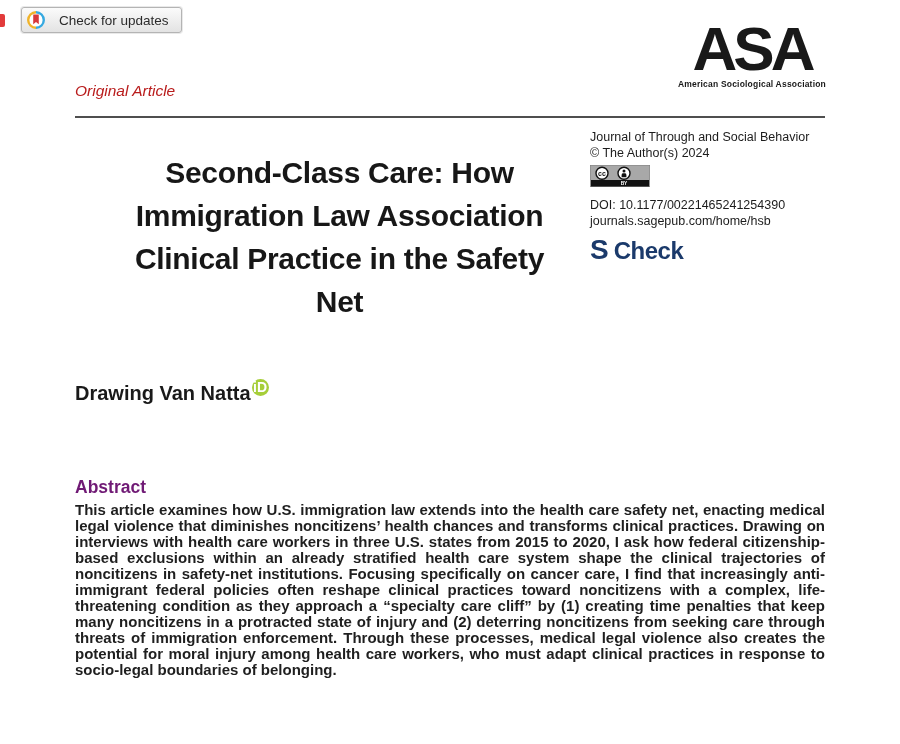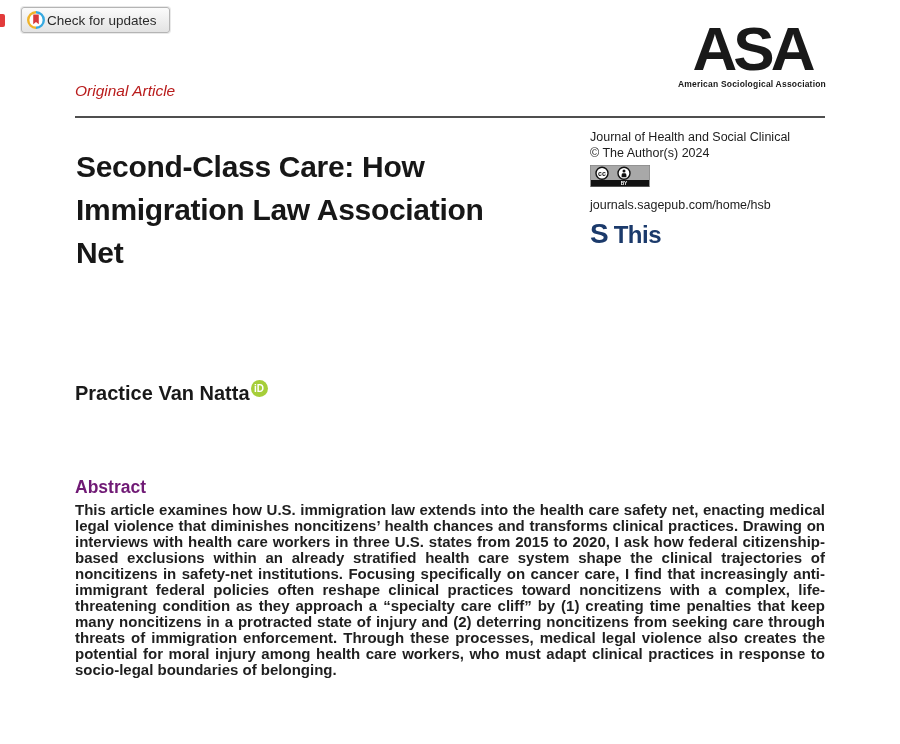--- a/index.html
+++ b/index.html
@@ -27,21 +27,21 @@
     background: #e23b3b;
     border-radius: 0 2px 2px 0;
   }
 
   
   .check-btn {
     position: absolute;
     left: 21px;
     top: 7px;
     height: 24px;
-    padding: 0 12px 0 25px;
+    padding: 0 12px 0 37px;
     display: flex;
     align-items: center;
     font-size: 13.5px;
     color: #2b2b2b;
     background: linear-gradient(#fbfbfb, #e3e3e3);
     border: 1px solid #b4b4b4;
     border-radius: 3px;
     box-shadow: 0 0 0 1px #e9e9e9;
     cursor: pointer;
   }
@@ -148,21 +148,21 @@
     font-weight: bold;
     color: #191919;
   }
   .orcid-icon {
     display: inline-block;
     width: 17px;
     height: 17px;
     border-radius: 50%;
     background: #a6ce39;
     color: #ffffff;
-    font-size: 10px;
+    font-size: 14px;
     font-weight: bold;
     text-align: center;
     line-height: 17px;
     position: relative;
     top: -8px;
     margin-left: 1px;
     cursor: pointer;
   }
 
   
@@ -207,50 +207,52 @@
   </div>
 
   <div class="asa-logo">
     <div class="asa-acronym">ASA</div>
     <div class="asa-tagline">American Sociological Association</div>
   </div>
 
   <div class="section-label">Original Article</div>
   <hr class="top-rule">
 
-  <h1 class="title" style="margin:2px;">
+  <h1 class="title" style="margin:8px;text-align:center;">
     <div>Second-Class Care: How</div>
     <div>Immigration Law Association</div>
+    <div>Clinical Practice in the Safety</div>
     <div>Net</div>
   </h1>
 
   <div class="meta">
-    <div>Journal of Health and Social Clinical</div>
+    <div>Journal of Through and Social Behavior</div>
     <div>© The Author(s) 2024</div>
     <span class="cc-badge">
       <svg viewBox="0 0 60 22" width="60" height="22">
         <rect x="0" y="0" width="60" height="22" fill="#a8a8a8" stroke="#7d7d7d" stroke-width="1"></rect>
         <rect x="1" y="15" width="58" height="6.5" fill="#111111"></rect>
         <circle cx="12" cy="8.3" r="6" fill="#ffffff" stroke="#111111" stroke-width="1.4"></circle>
         <text x="12" y="10.7" text-anchor="middle" font-size="7" font-weight="bold" fill="#111111" font-family="Liberation Sans, sans-serif">cc</text>
         <circle cx="34" cy="8.3" r="6" fill="#ffffff" stroke="#111111" stroke-width="1.4"></circle>
         <circle cx="34" cy="5.9" r="1.5" fill="#111111"></circle>
         <path d="M31.6 12.3 v-2.4 a1.7 1.7 0 0 1 1.2 -1.6 h2.4 a1.7 1.7 0 0 1 1.2 1.6 v2.4 z" fill="#111111"></path>
         <text x="34" y="20.4" text-anchor="middle" font-size="4.8" font-weight="bold" fill="#ffffff" font-family="Liberation Sans, sans-serif">BY</text>
       </svg>
     </span>
+    <div>DOI: 10.1177/00221465241254390</div>
     <div>journals.sagepub.com/home/hsb</div>
     <div class="sage-logo">
       <span class="sage-mark">S</span>
-      <span class="sage-word">This</span>
+      <span class="sage-word">Check</span>
     </div>
   </div>
 
   <div class="author-line">
-    <span>Practice Van Natta</span><span class="orcid-icon">iD</span>
+    <span>Drawing Van Natta</span><span class="orcid-icon">iD</span>
   </div>
 
   <div class="abstract">
     <h2 class="abstract-heading">Abstract</h2>
     <p class="abstract-text">This article examines how U.S. immigration law extends into the health care safety net, enacting medical legal violence that diminishes noncitizens’ health chances and transforms clinical practices. Drawing on interviews with health care workers in three U.S. states from 2015 to 2020, I ask how federal citizenship-based exclusions within an already stratified health care system shape the clinical trajectories of noncitizens in safety-net institutions. Focusing specifically on cancer care, I find that increasingly anti-immigrant federal policies often reshape clinical practices toward noncitizens with a complex, life-threatening condition as they approach a “specialty care cliff” by (1) creating time penalties that keep many noncitizens in a protracted state of injury and (2) deterring noncitizens from seeking care through threats of immigration enforcement. Through these processes, medical legal violence also creates the potential for moral injury among health care workers, who must adapt clinical practices in response to socio-legal boundaries of belonging.</p>
   </div>
 
 </div>
 
 </body></html>

